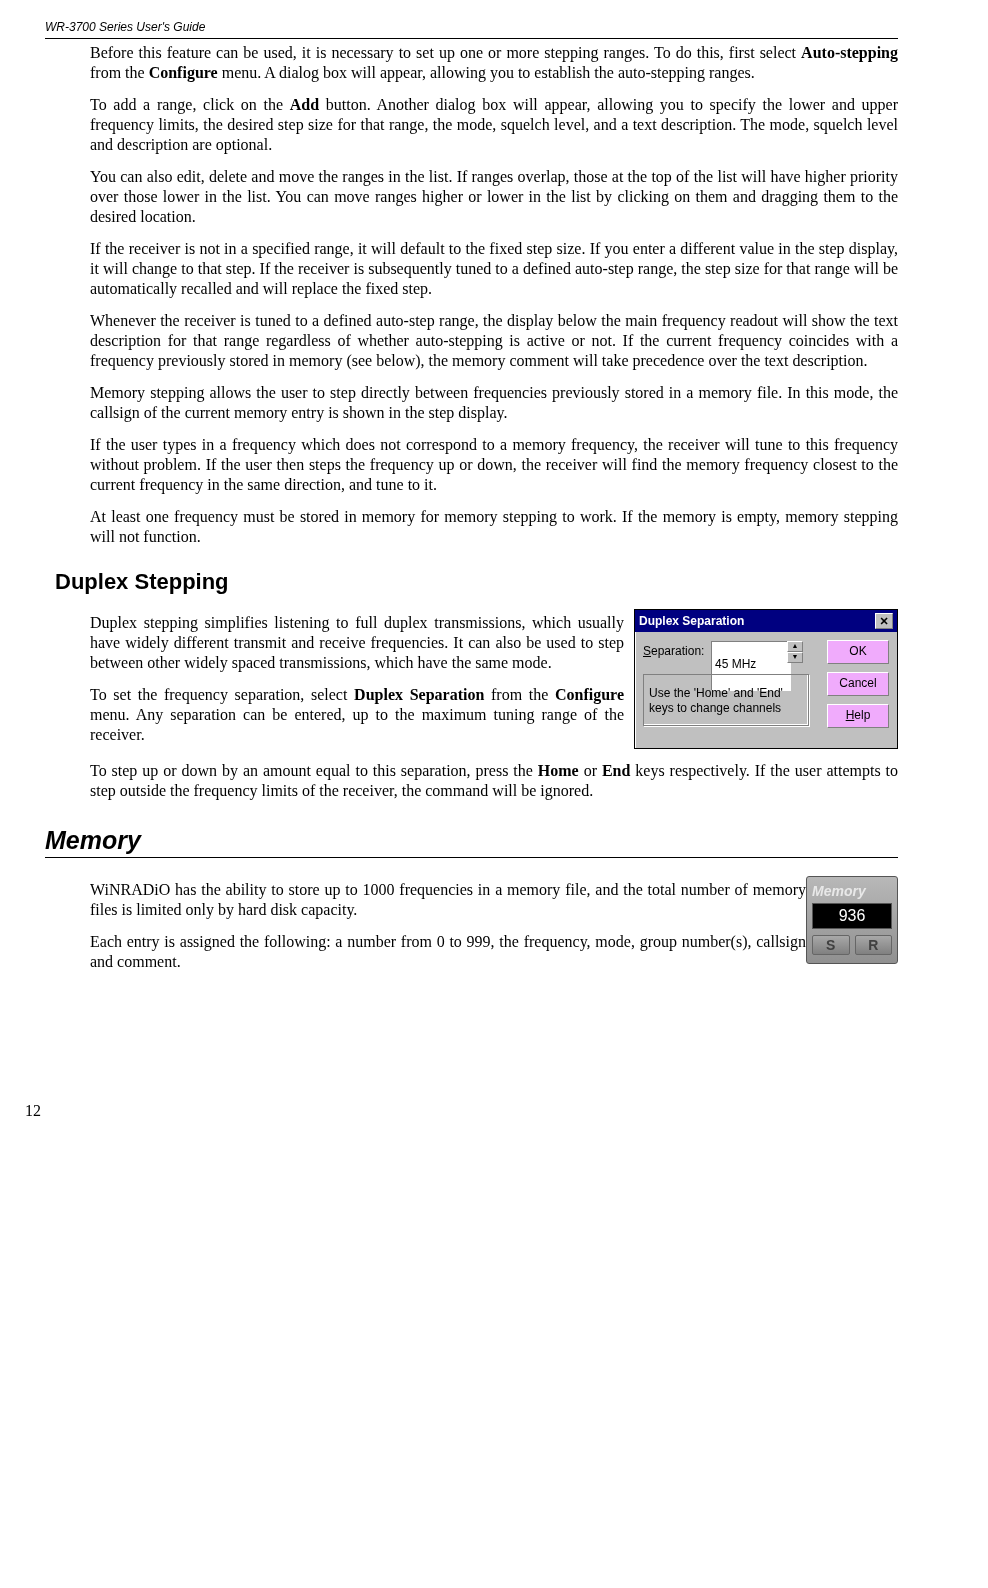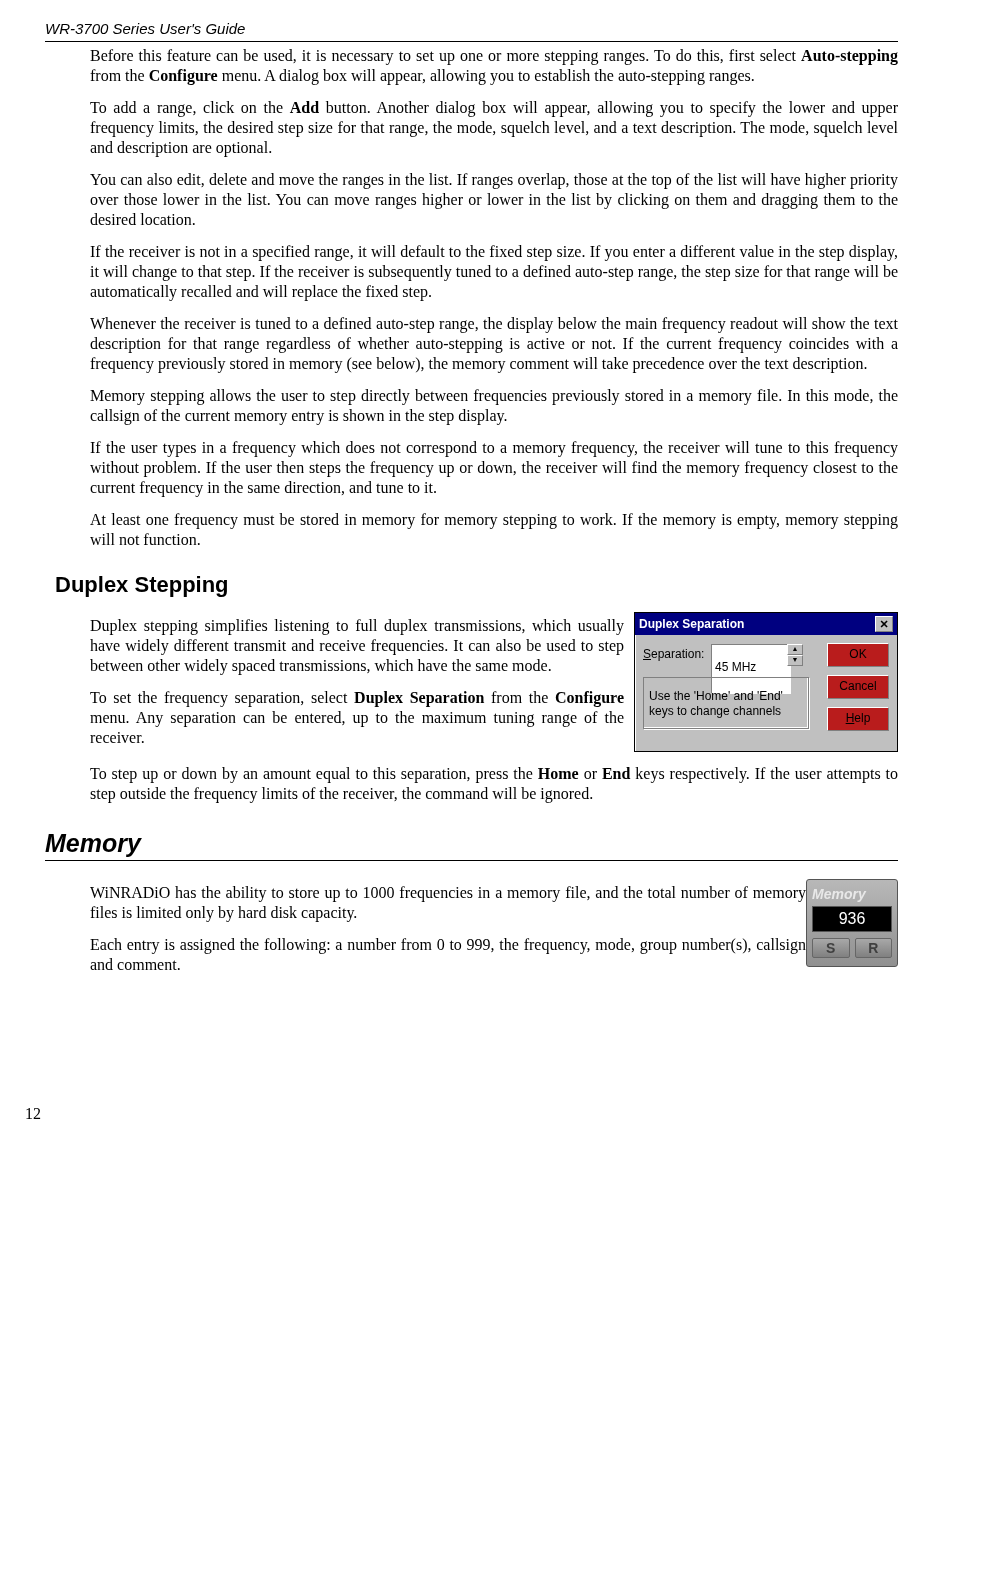--- a/index.html
+++ b/index.html
@@ -8,21 +8,21 @@
       padding: 0;
       background: white;
       width: 988px;
     }
     .page {
       padding: 20px 90px 20px 45px;
     }
     .header {
       font-family: Arial, sans-serif;
       font-style: italic;
-      font-size: 15px;
+      font-size: 12px;
       border-bottom: 1px solid black;
       padding-bottom: 4px;
     }
     .content {
       margin-left: 45px;
     }
     p {
       font-size: 16px;
       text-align: justify;
       margin: 4px 0 12px 0;
@@ -136,21 +136,21 @@
       height: 9px;
       font-size: 7px;
       text-align: center;
       line-height: 8px;
     }
     .dlg-btn {
       position: absolute;
       right: 8px;
       width: 60px;
       height: 22px;
-      background: #b91c1c;
+      background: #f0abfc;
       border: 1px solid #808080;
       border-top-color: #fff;
       border-left-color: #fff;
       text-align: center;
       line-height: 20px;
     }
     .dlg-hint {
       position: absolute;
       left: 14px;
       top: 54px;

